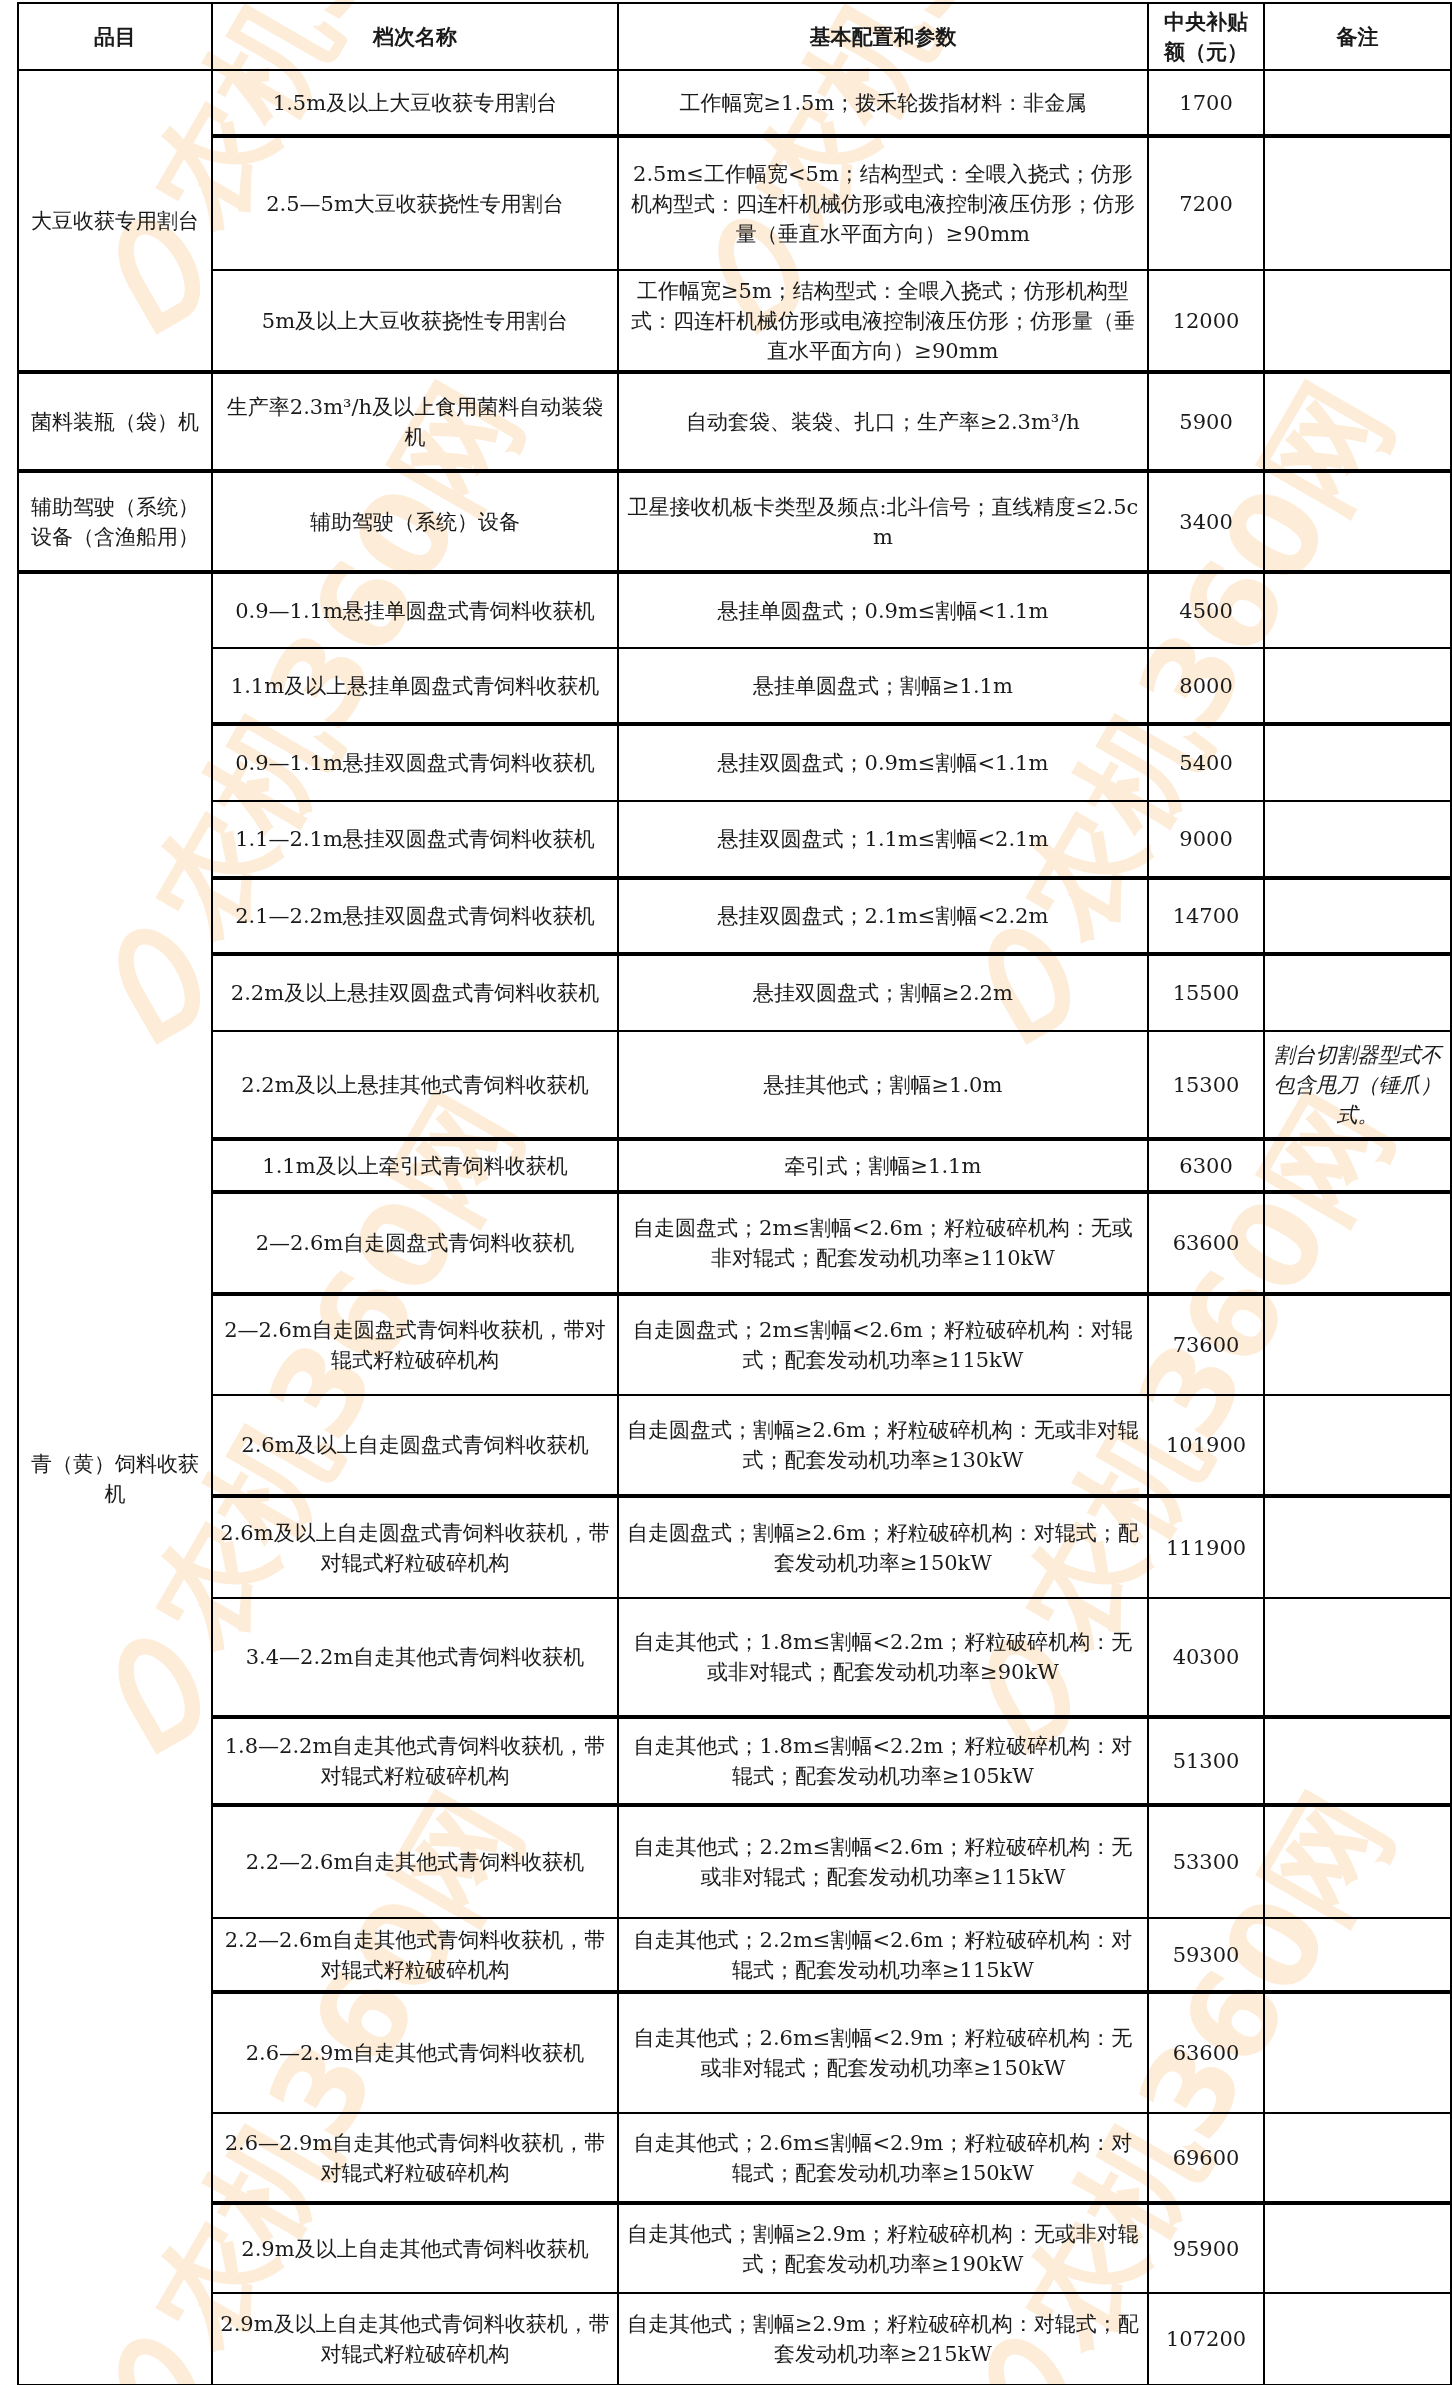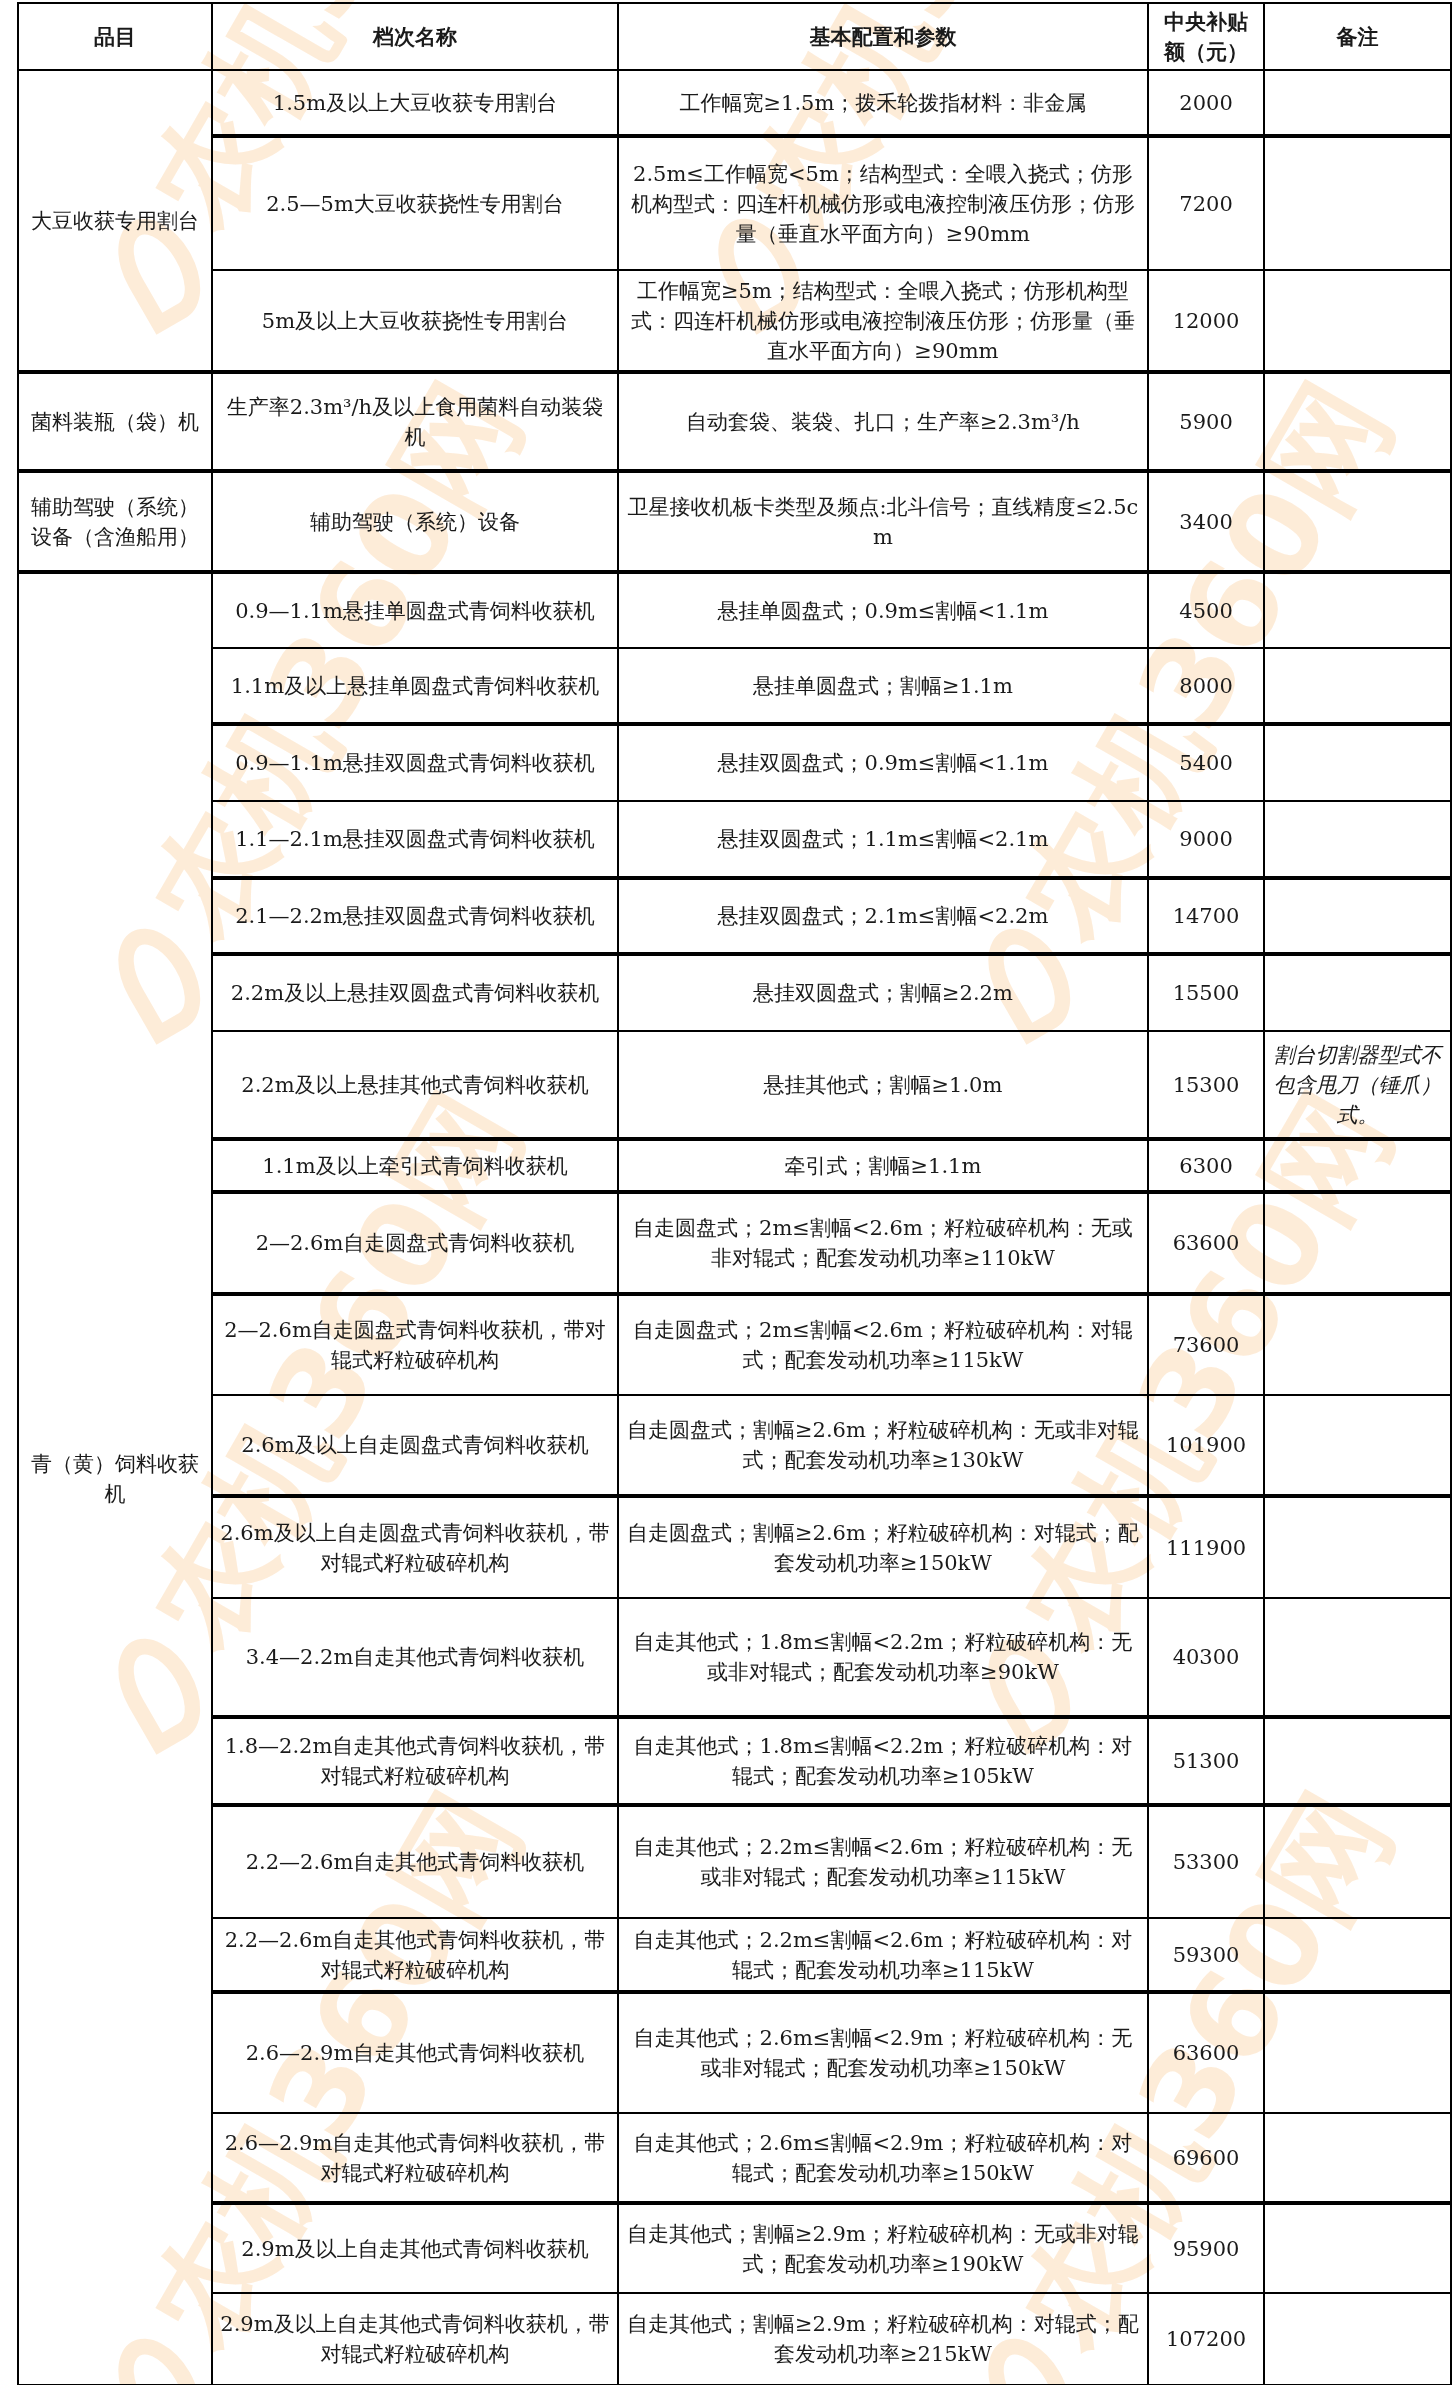--- a/index.html
+++ b/index.html
@@ -49,21 +49,21 @@
       <th>基本配置和参数</th>
       <th class="h-sub">中央补贴额（元）</th>
       <th class="h-note">备注</th>
     </tr>
   </thead>
   <tbody>
     <tr style="height:66px">
       <td class="cat" rowspan="3">大豆收获专用割台</td>
       <td>1.5m及以上大豆收获专用割台</td>
       <td>工作幅宽≥1.5m；拨禾轮拨指材料：非金属</td>
-      <td class="amt">2000</td>
+      <td class="amt">1700</td>
       <td class="note"></td>
     </tr>
     <tr class="thick-top" style="height:134px">
       <td>2.5—5m大豆收获挠性专用割台</td>
       <td>2.5m≤工作幅宽&lt;5m；结构型式：全喂入挠式；仿形机构型式：四连杆机械仿形或电液控制液压仿形；仿形量（垂直水平面方向）≥90mm</td>
       <td class="amt">7200</td>
       <td class="note"></td>
     </tr>
     <tr style="height:102px">
       <td>5m及以上大豆收获挠性专用割台</td>

